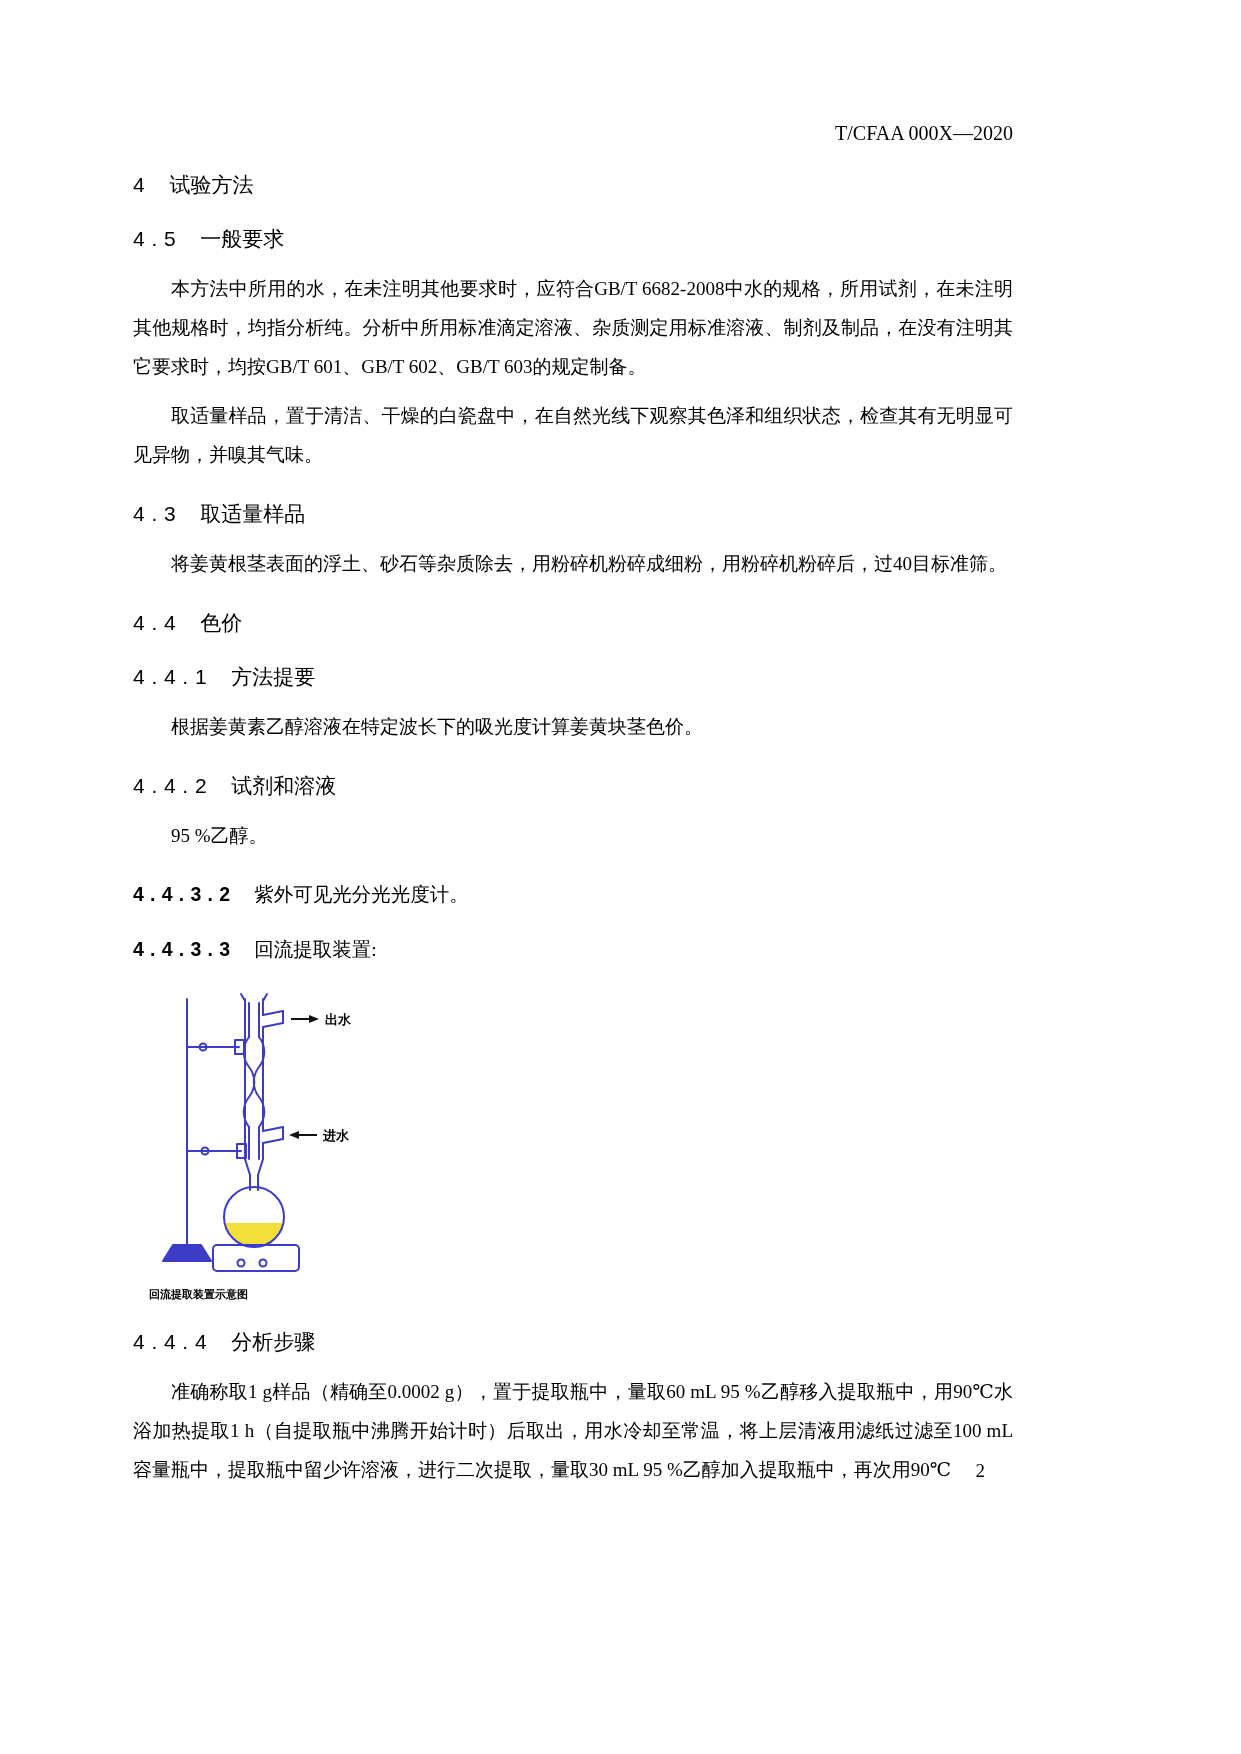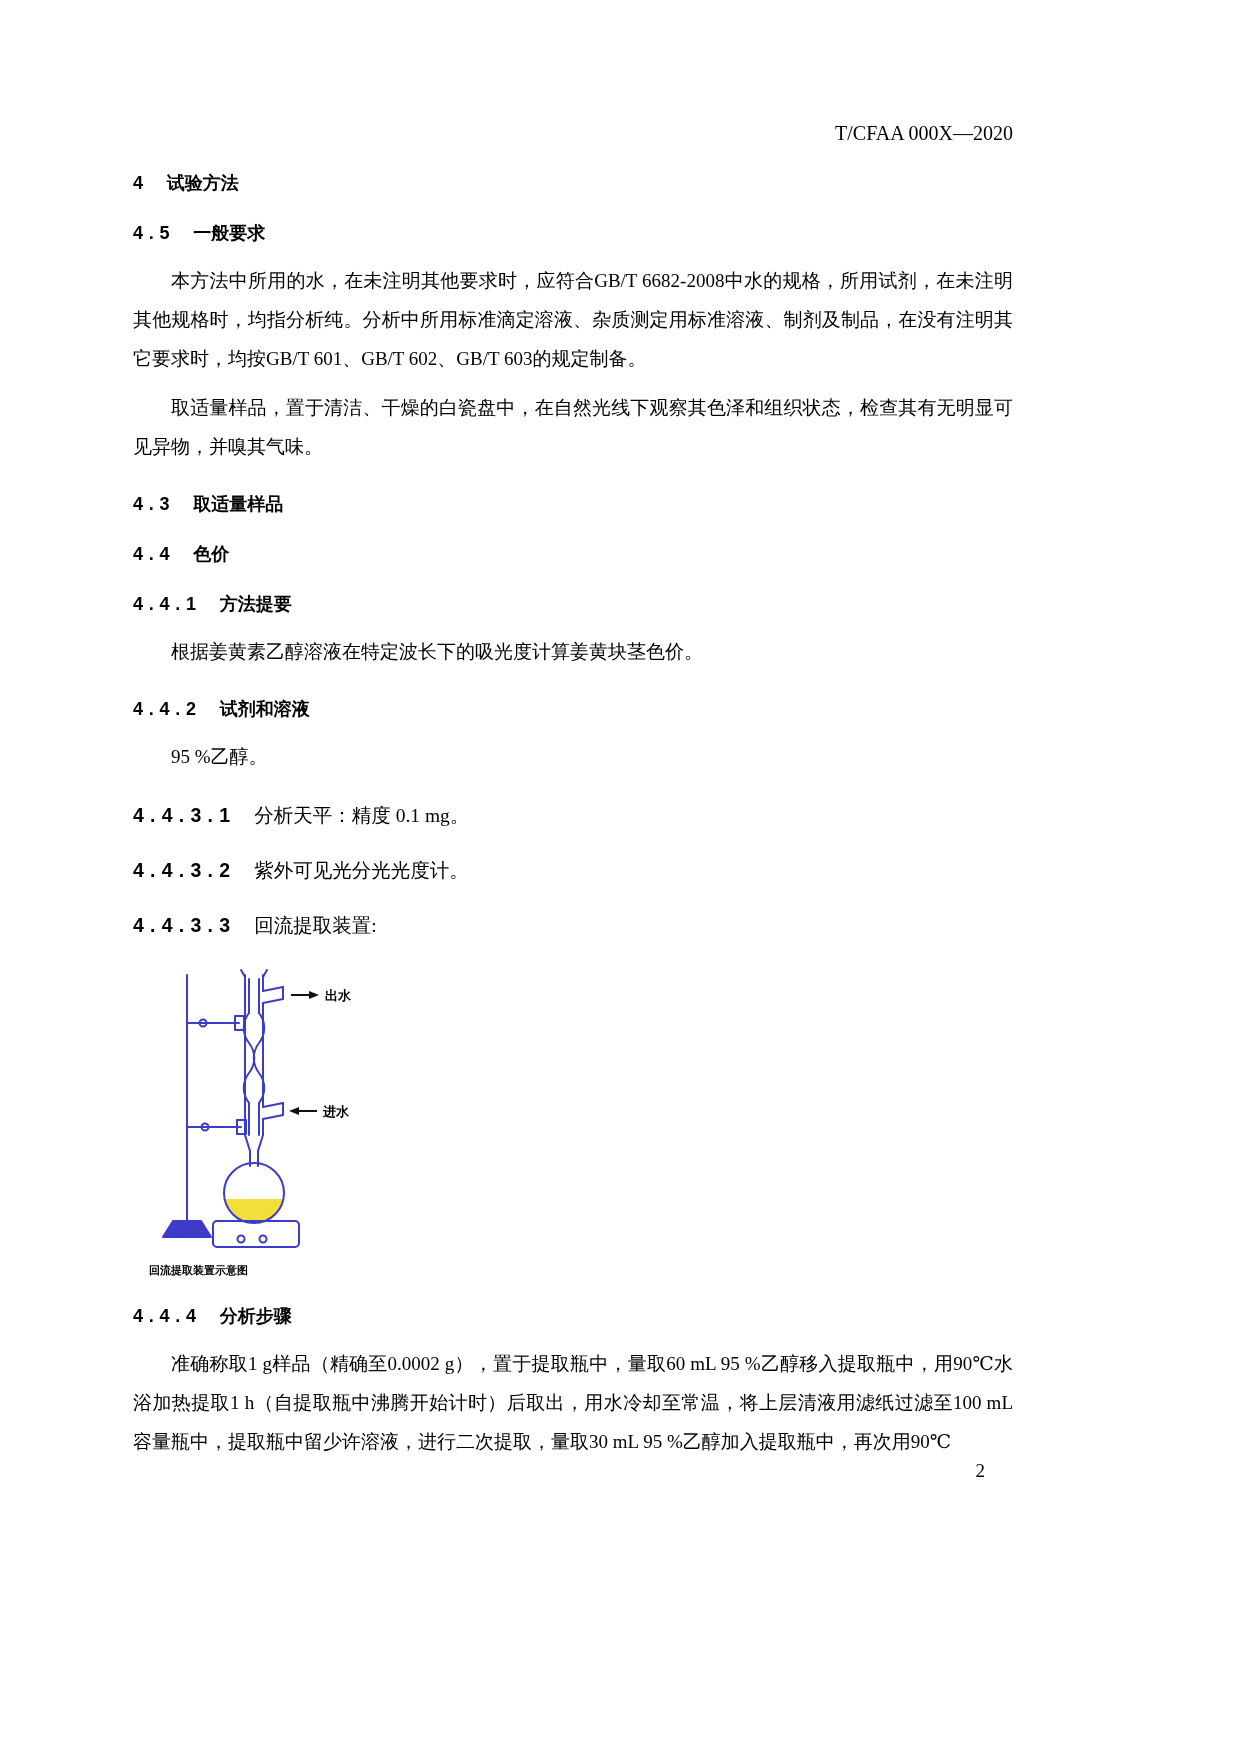--- a/index.html
+++ b/index.html
@@ -19,22 +19,22 @@
     box-sizing: border-box;
     border-radius: 6px;
   }
   .doc-header {
     text-align: right;
     font-size: 20px;
     margin-bottom: 18px;
   }
   .sec-h {
     font-family: "Liberation Sans", "DejaVu Sans", sans-serif;
-    font-weight: 700;
-    font-size: 18px;
+    font-weight: 400;
+    font-size: 21px;
     margin: 26px 0 16px 0;
   }
   .sec-h .num, p.clause .num {
     letter-spacing: 0.32em;
     margin-right: 18px;
   }
   p.body {
     font-size: 19px;
     line-height: 39px;
     text-align: justify;
@@ -90,39 +90,37 @@
   <div class="sec-h">
     <span class="num">4.5</span><span class="title">一般要求</span>
   </div>
   <p class="body">本方法中所用的水，在未注明其他要求时，应符合GB/T 6682-2008中水的规格，所用试剂，在未注明其他规格时，均指分析纯。分析中所用标准滴定溶液、杂质测定用标准溶液、制剂及制品，在没有注明其它要求时，均按GB/T 601、GB/T 602、GB/T 603的规定制备。</p>
 
   <p class="body">取适量样品，置于清洁、干燥的白瓷盘中，在自然光线下观察其色泽和组织状态，检查其有无明显可见异物，并嗅其气味。</p>
 
   <div class="sec-h">
     <span class="num">4.3</span><span class="title">取适量样品</span>
   </div>
+  <p class="body">将姜黄根茎表面的浮土、砂石等杂质除去，用粉碎机粉碎成细粉，用粉碎机粉碎后，过40目标准筛。</p>
 
   <div class="sec-h">
     <span class="num">4.4</span><span class="title">色价</span>
   </div>
 
   <div class="sec-h">
     <span class="num">4.4.1</span><span class="title">方法提要</span>
   </div>
   <p class="body">根据姜黄素乙醇溶液在特定波长下的吸光度计算姜黄块茎色价。</p>
 
   <div class="sec-h">
     <span class="num">4.4.2</span><span class="title">试剂和溶液</span>
   </div>
   <p class="body">95 %乙醇。</p>
 
 
-  <p class="clause">
-    <span class="num">4.4.3.1</span><span class="text">分析天平：精度 0.1 mg。</span>
-  </p>
   <p class="clause">
     <span class="num">4.4.3.2</span><span class="text">紫外可见光分光光度计。</span>
   </p>
   <p class="clause">
     <span class="num">4.4.3.3</span><span class="text">回流提取装置:</span>
   </p>
 
   <div class="figure">
     <svg width="230" height="290" viewBox="0 0 230 290">
 

